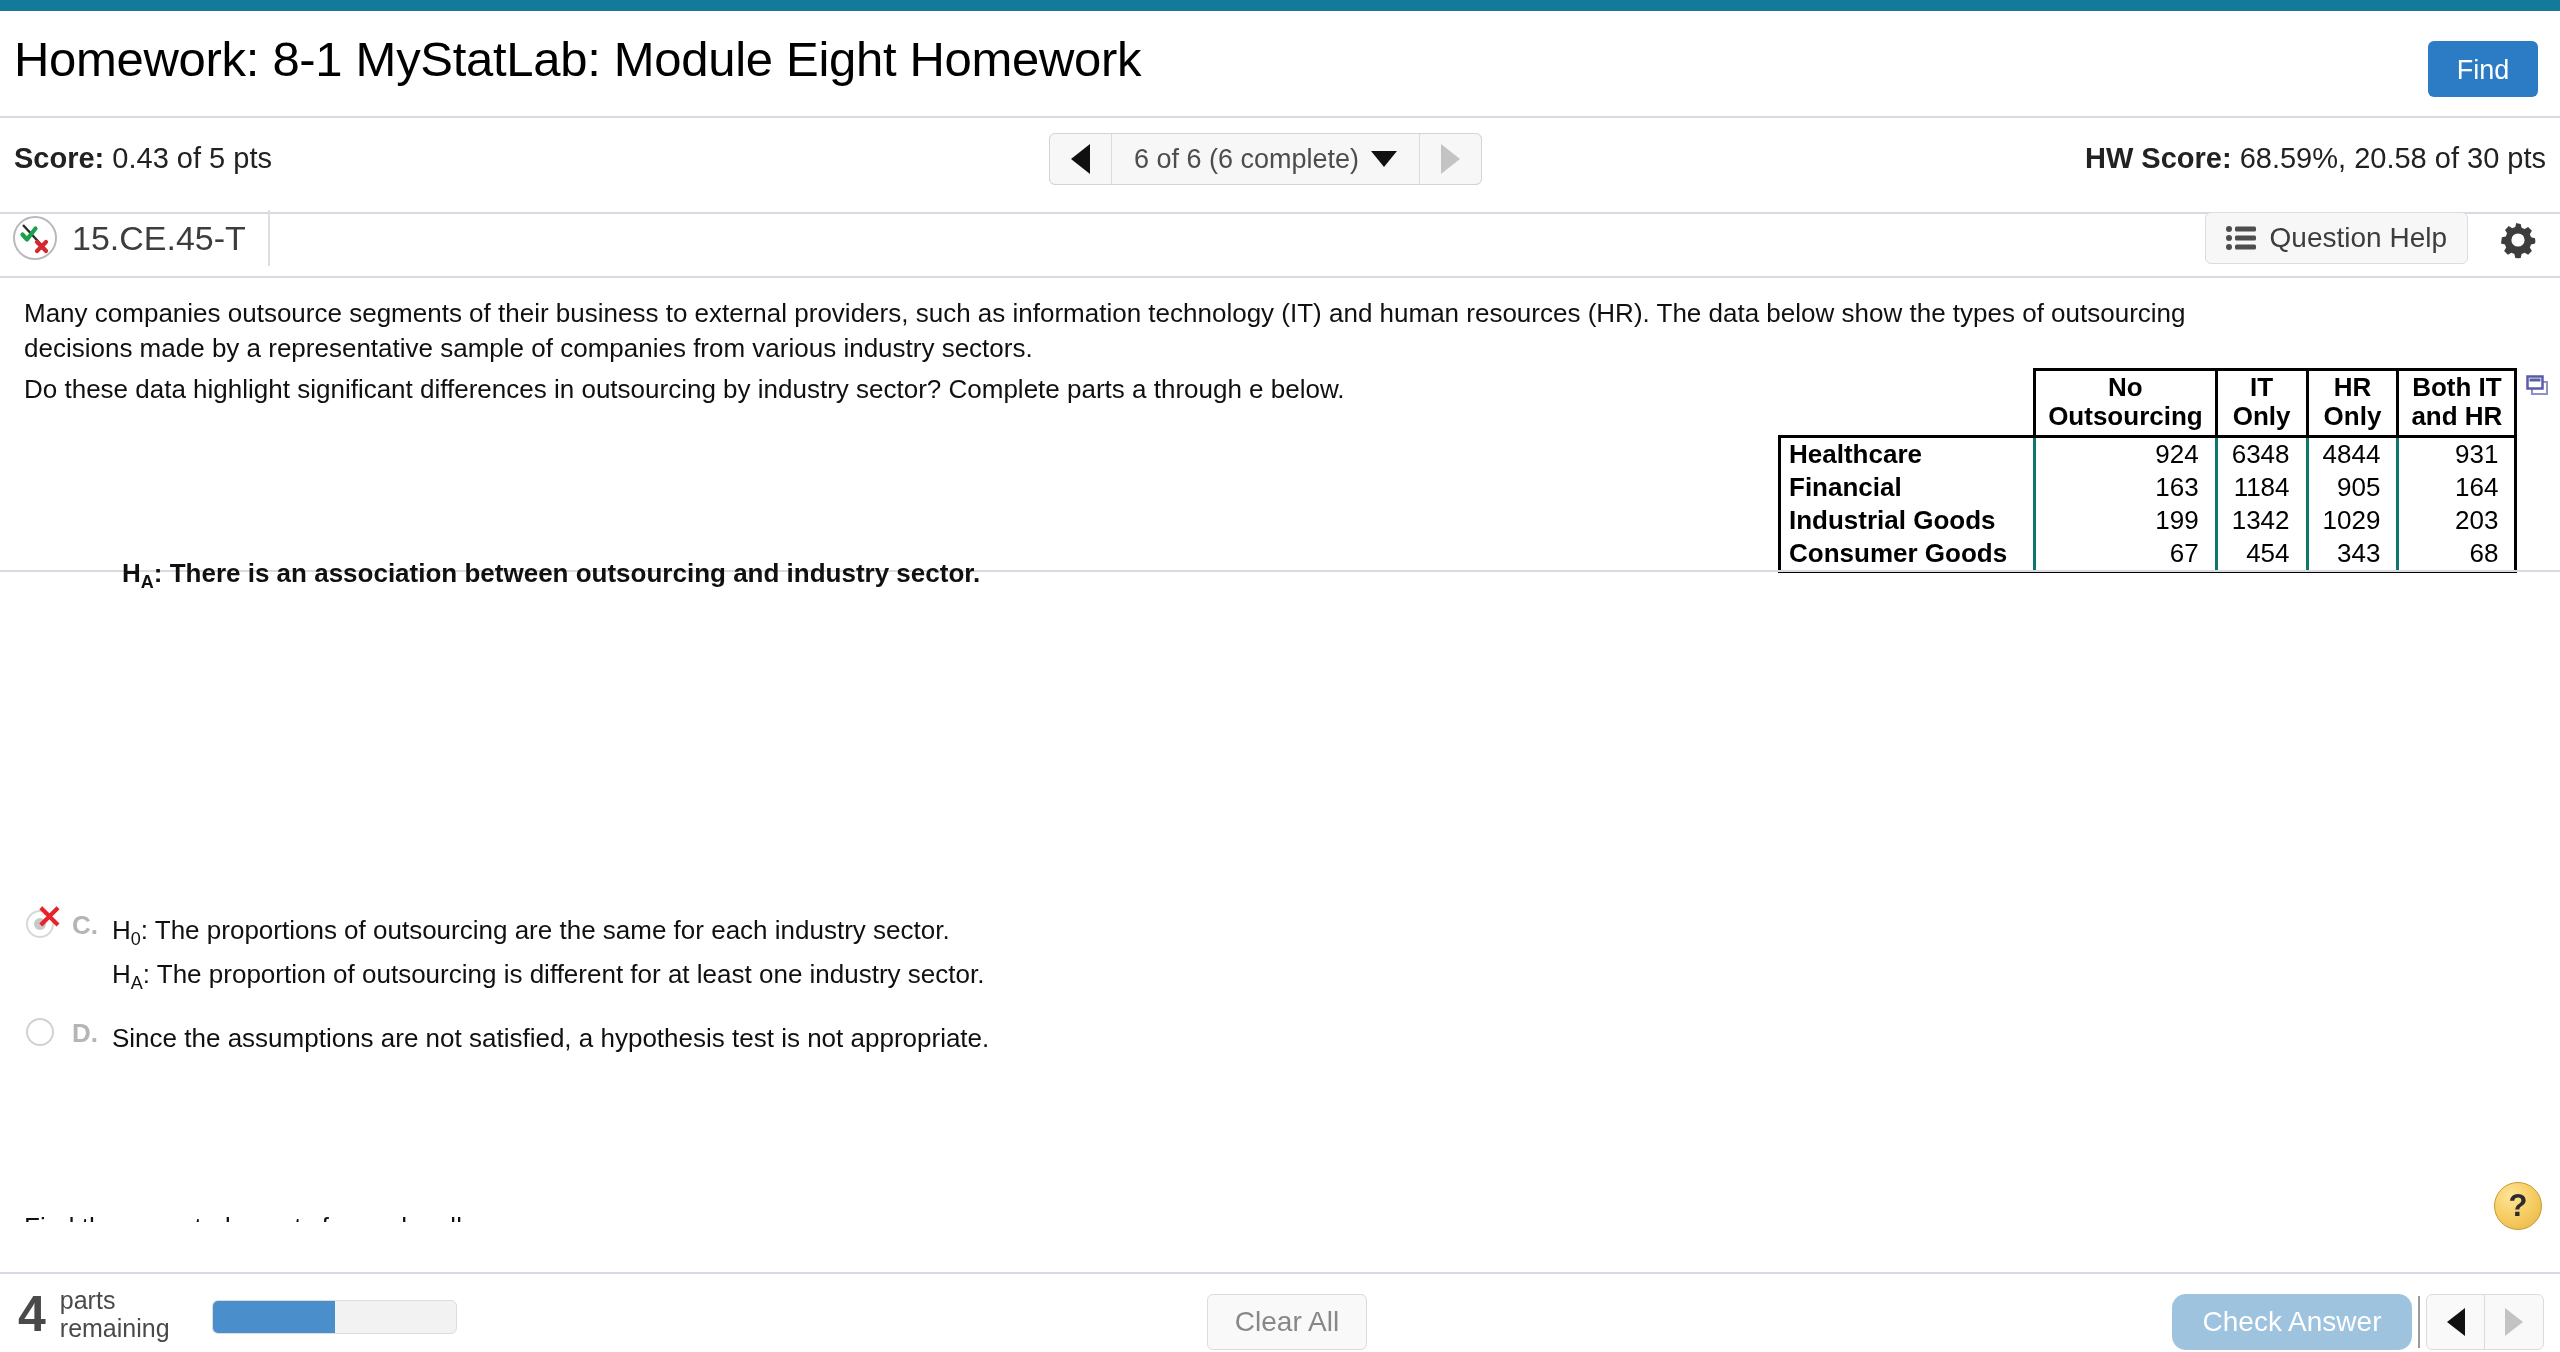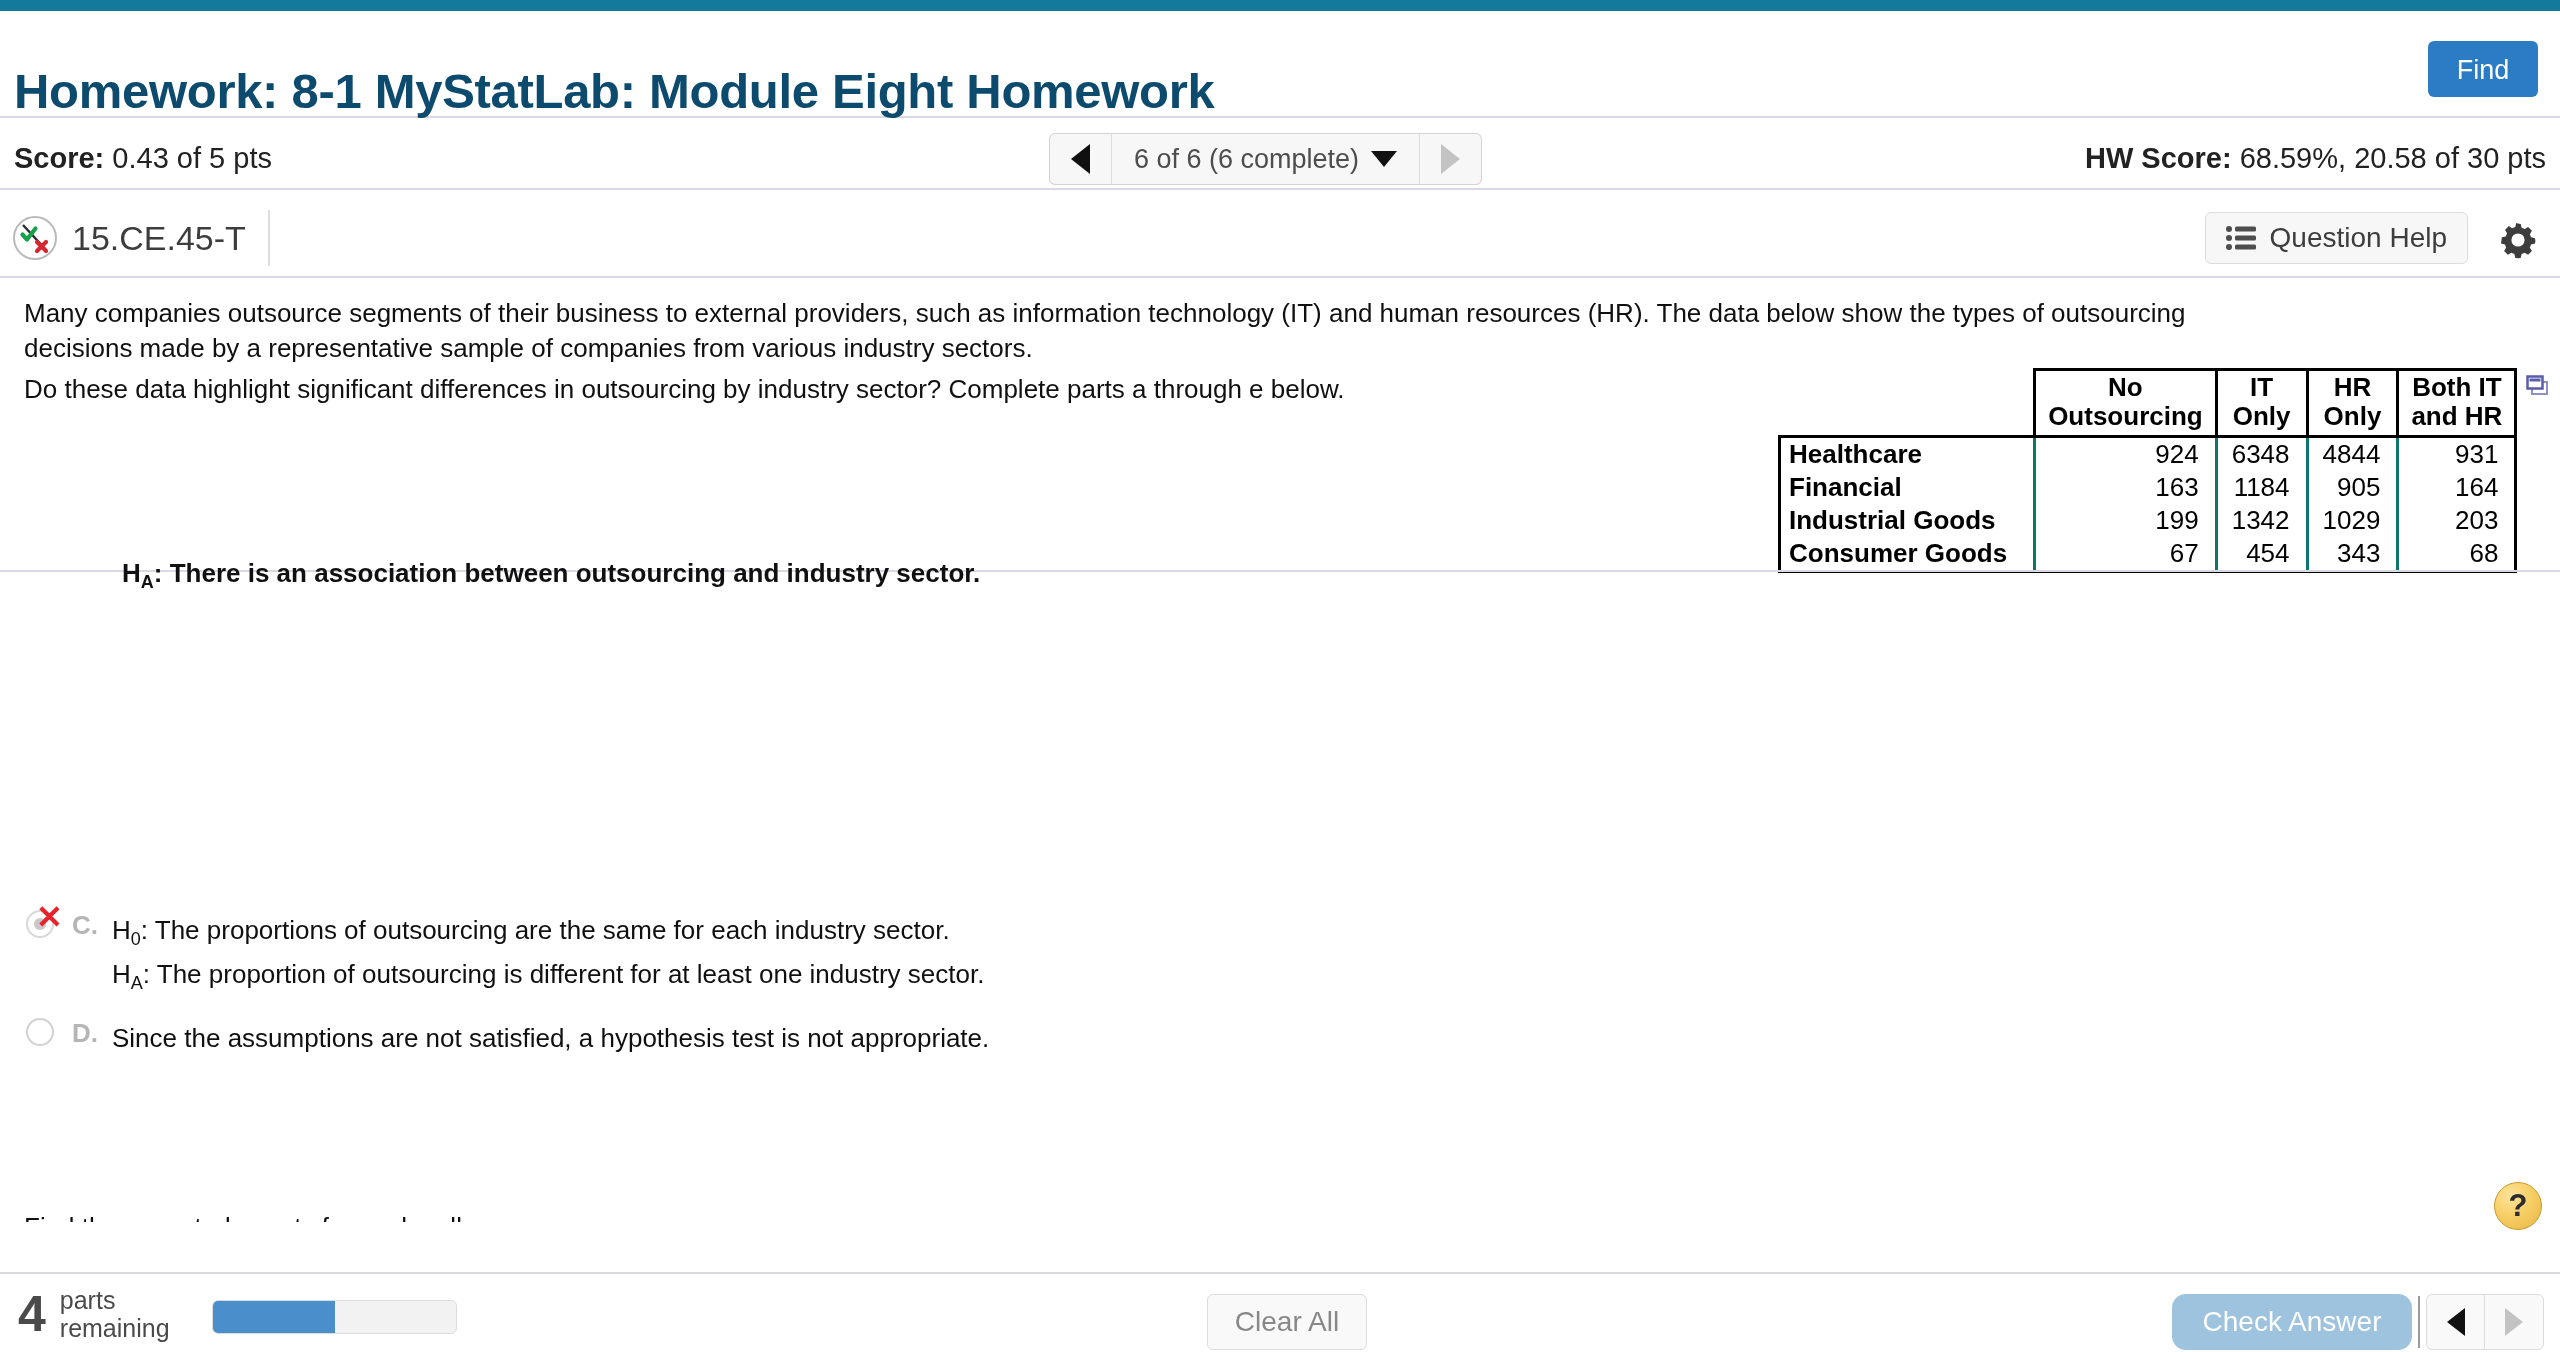--- a/index.html
+++ b/index.html
@@ -18,34 +18,34 @@
     background:#137a9c;
   }
 
   
   .title-row {
     position:absolute; left:0; top:11px; width:2560px; height:107px;
     border-bottom:2px solid #d8d9e3;
   }
   .hw-title {
     position:absolute; left:14px; top:20px;
-    font-size:49px; color:#0c4a6e; font-weight:700;
-    letter-spacing:-0.3px; white-space:nowrap;margin-top:32px;
+    font-size:49px; color:#000000; font-weight:400;
+    letter-spacing:-0.3px; white-space:nowrap;
   }
   .save-btn {
     position:absolute; right:22px; top:30px;
     width:110px; height:56px;
     background:#2b7cc4; border:none; border-radius:6px;
     color:#fff; font-size:27px; font-family:"Liberation Sans", sans-serif;
     cursor:pointer; line-height:56px; text-align:center;
   }
 
   
   .score-row {
-    position:absolute; left:0; top:118px; width:2560px; height:72px;
+    position:absolute; left:0; top:118px; width:2560px; height:96px;
     border-bottom:2px solid #d8d9e3;
   }
   .score-left {
     position:absolute; left:14px; top:24px;
     font-size:29px; color:#222;
   }
   .score-left b { font-weight:bold; }
   .pager {
     position:absolute; left:1049px; top:15px;
     height:52px; display:flex; align-items:stretch;

